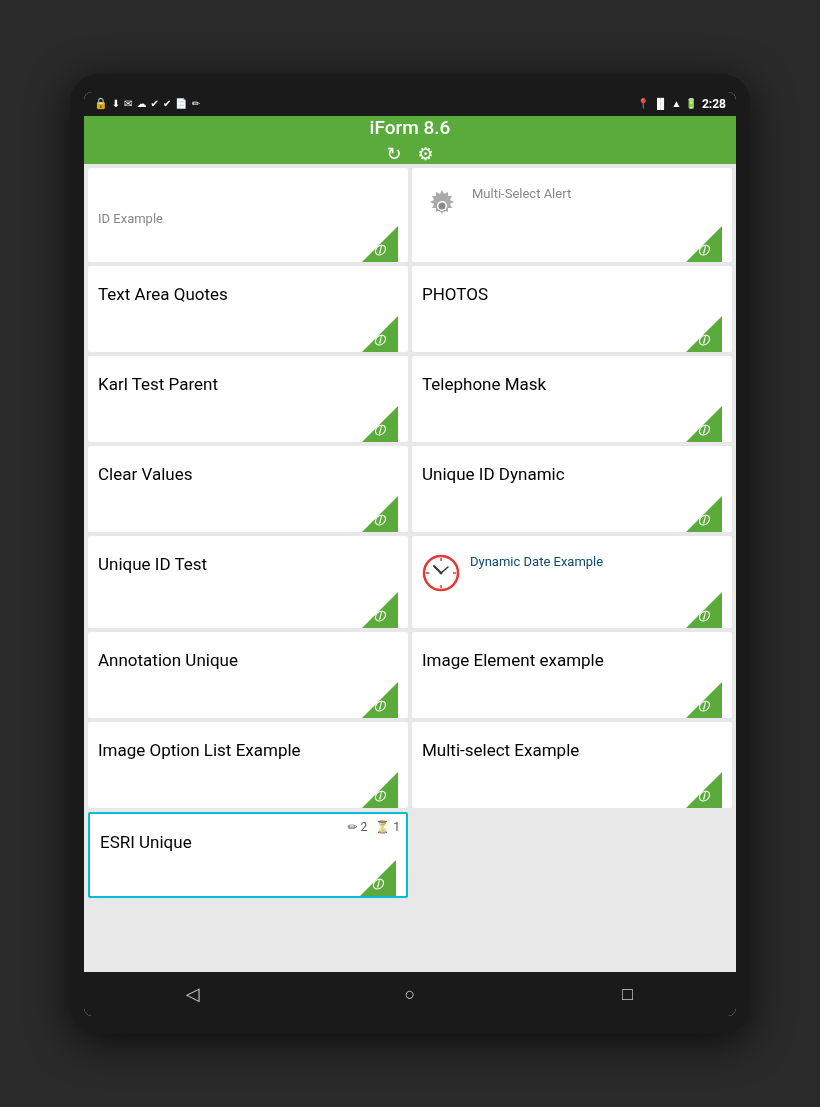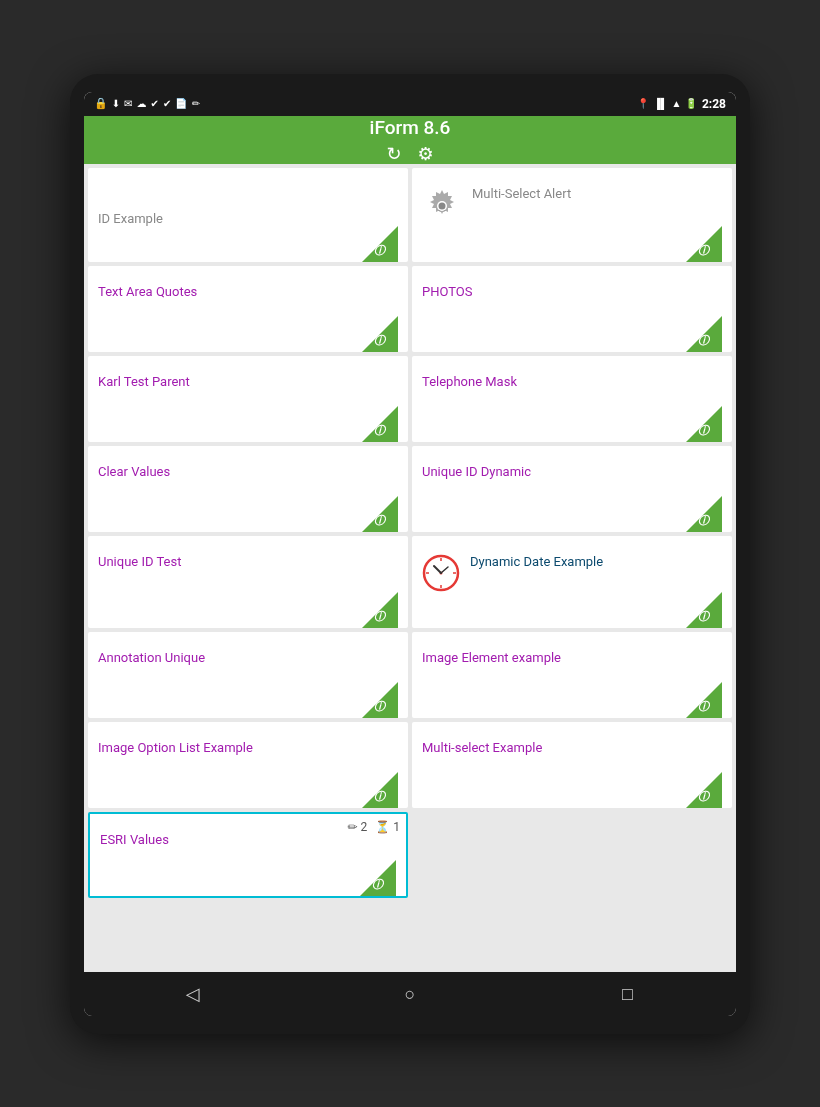--- a/index.html
+++ b/index.html
@@ -92,22 +92,22 @@
       min-height: 86px;
       position: relative;
       display: flex;
       flex-direction: column;
       justify-content: flex-end;
       overflow: hidden;
       cursor: pointer;
       padding: 10px 10px 0 10px;
     }
     .card-title {
-      font-size: 13px;
-      color: #a21caf;
+      font-size: 17px;
+      color: #000000;
       margin-bottom: 8px;
       flex: 1;
       display: flex;
       align-items: flex-start;
       padding-top: 8px;
       text-align: center;
     }
     .card-icon-area {
       display: flex;
       gap: 10px;
@@ -365,21 +365,21 @@
                 <span class="info-i">ⓘ</span>
               </div>
           </div>
         </div>
 
         <div class="card card-selected" style="border:2px solid #00bcd4;">
           <div class="card-edit-icons">
             <span style="font-size:12px;">✏ <span>2</span></span>
             <span style="font-size:12px;">⏳ <span>1</span></span>
           </div>
-          <div class="card-title">ESRI Values</div>
+          <div class="card-title">ESRI Unique</div>
           <div class="card-bottom">
             <div class="green-corner">
                 <span class="info-i">ⓘ</span>
               </div>
           </div>
         </div>
 
       </div>
     </div>
 

